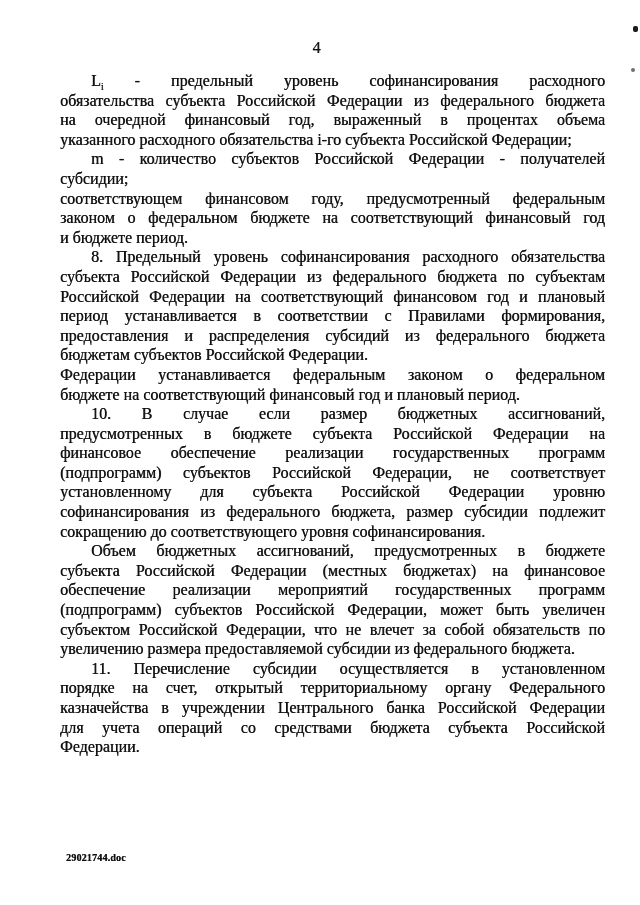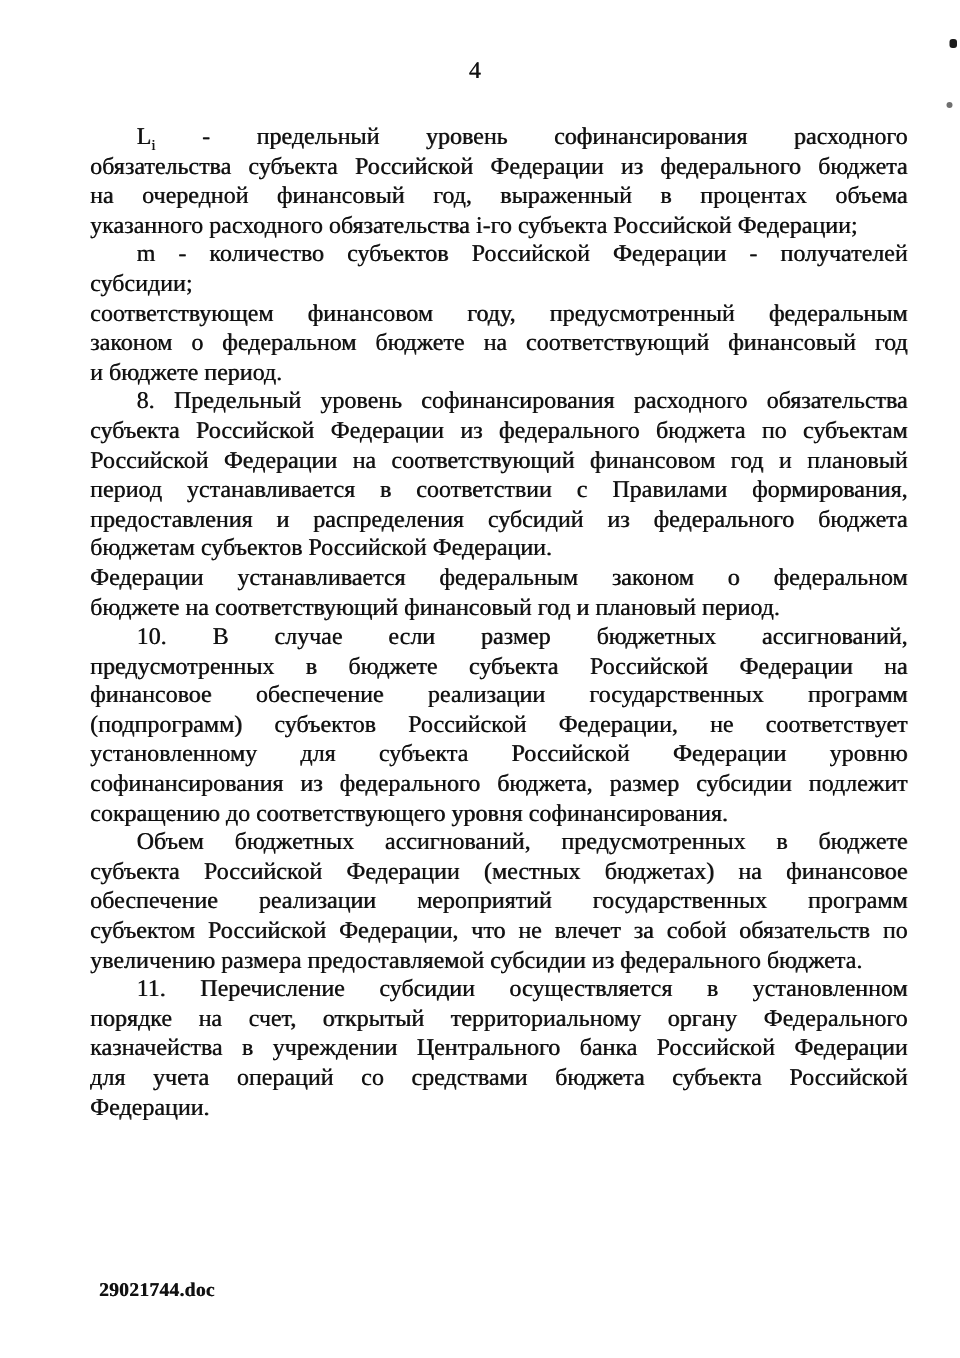--- a/index.html
+++ b/index.html
@@ -21,21 +21,21 @@
     top: 39px;
     left: 0;
     width: 633px;
     text-align: center;
     font-size: 16px;
     text-shadow: 0.4px 0 0 rgba(0,0,0,0.75);
   }
   .doc-body {
     position: absolute;
     left: 60px;
-    top: 82px;
+    top: 71px;
     width: 545px;
     font-size: 16px;
     line-height: 19.6px;
   }
   .line {
     height: 19.6px;
     text-align: justify;
     text-align-last: justify;
     text-shadow: 0.4px 0 0 rgba(0,0,0,0.75);
   }
@@ -48,21 +48,21 @@
     text-indent: 31px;
   }
   .line sub {
     font-size: 10px;
     line-height: 0;
   }
   .doc-footer {
     position: absolute;
     left: 66px;
     top: 852px;
-    font-size: 13px;
+    font-size: 10px;
     font-weight: bold;
     letter-spacing: 0.2px;
     text-shadow: 0.3px 0 0 rgba(0,0,0,0.8);
   }
   .speck {
     position: absolute;
   }
   .speck.s1 {
     left: 633px;
     top: 26px;
@@ -105,20 +105,21 @@
       <div class="line indent">10. В случае если размер бюджетных ассигнований,</div>
       <div class="line">предусмотренных в бюджете субъекта Российской Федерации на</div>
       <div class="line">финансовое обеспечение реализации государственных программ</div>
       <div class="line">(подпрограмм) субъектов Российской Федерации, не соответствует</div>
       <div class="line">установленному для субъекта Российской Федерации уровню</div>
       <div class="line">софинансирования из федерального бюджета, размер субсидии подлежит</div>
       <div class="line last">сокращению до соответствующего уровня софинансирования.</div>
       <div class="line indent">Объем бюджетных ассигнований, предусмотренных в бюджете</div>
       <div class="line">субъекта Российской Федерации (местных бюджетах) на финансовое</div>
       <div class="line">обеспечение реализации мероприятий государственных программ</div>
+      <div class="line">(подпрограмм) субъектов Российской Федерации, может быть увеличен</div>
       <div class="line">субъектом Российской Федерации, что не влечет за собой обязательств по</div>
       <div class="line last">увеличению размера предоставляемой субсидии из федерального бюджета.</div>
       <div class="line indent">11. Перечисление субсидии осуществляется в установленном</div>
       <div class="line">порядке на счет, открытый территориальному органу Федерального</div>
       <div class="line">казначейства в учреждении Центрального банка Российской Федерации</div>
       <div class="line">для учета операций со средствами бюджета субъекта Российской</div>
       <div class="line last">Федерации.</div>
     </div>
 
   <div class="doc-footer">29021744.doc</div>

